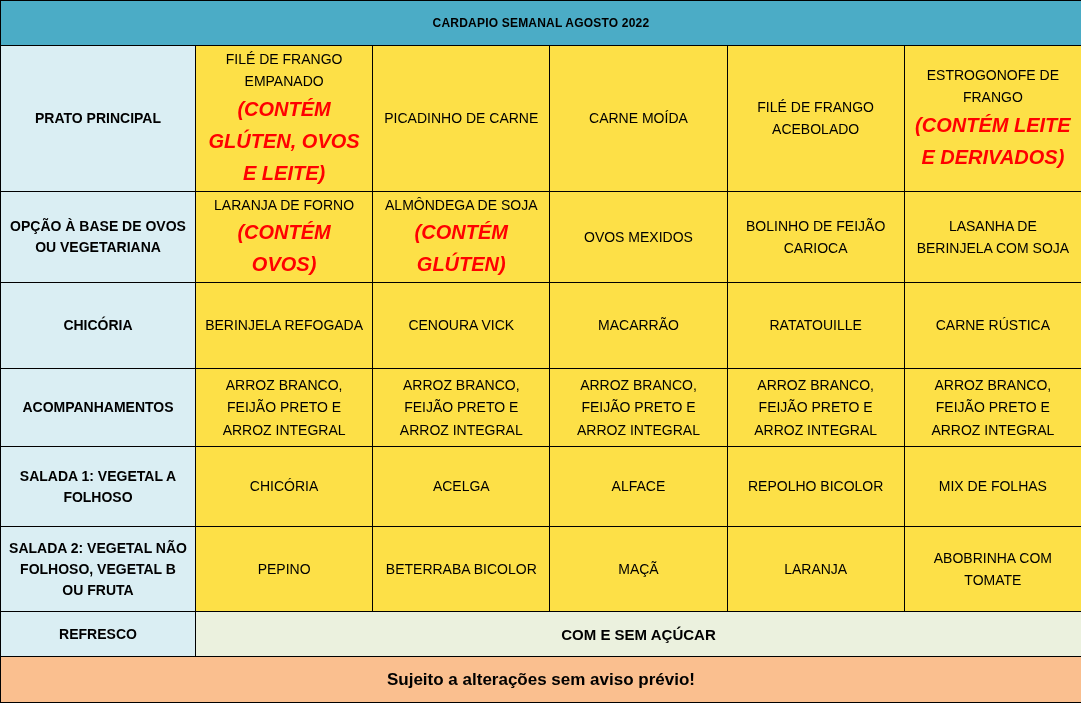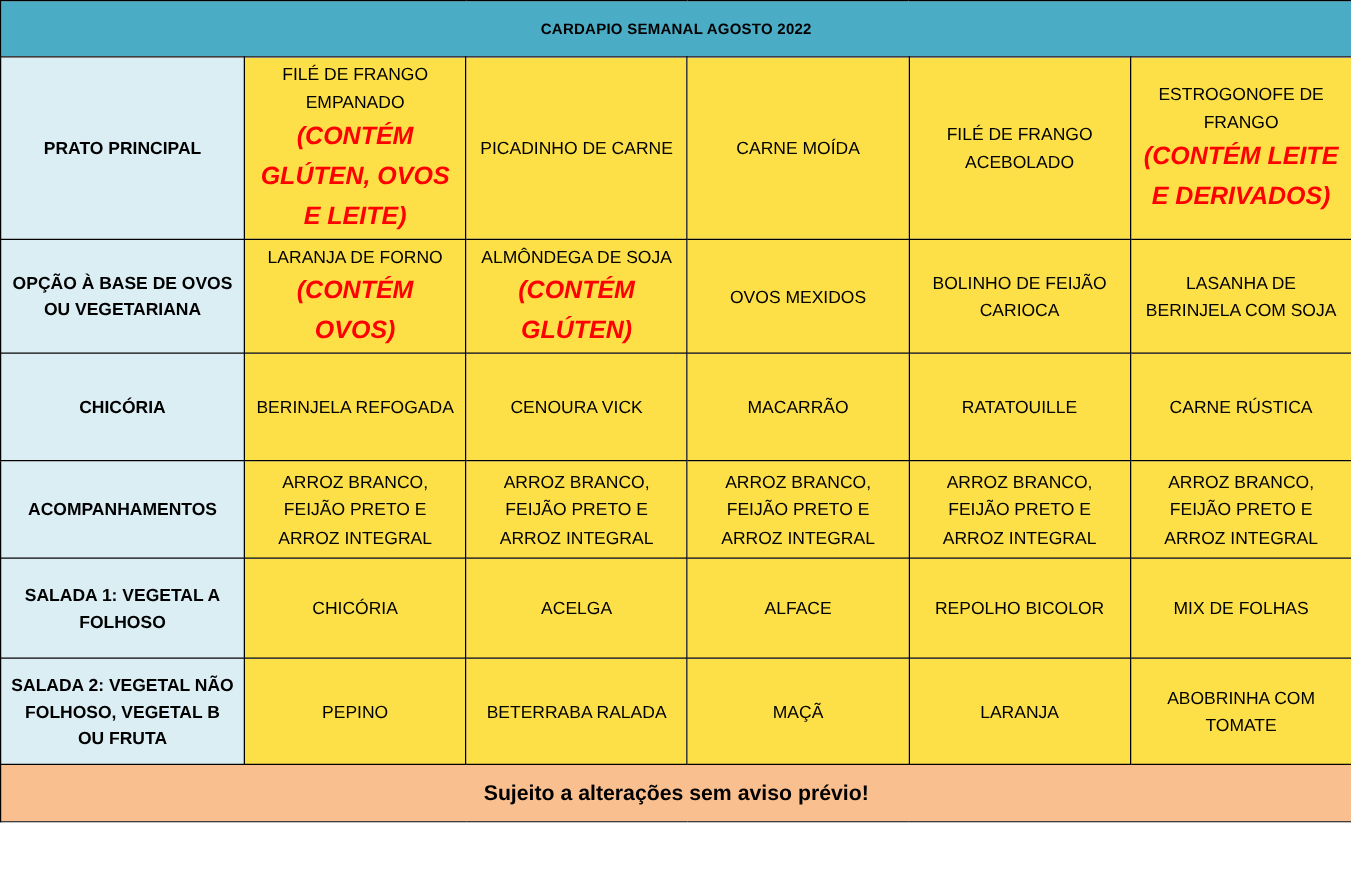--- a/index.html
+++ b/index.html
@@ -191,31 +191,35 @@
           <td class="menu-cell">
             <div class="cell-text">MIX DE FOLHAS</div>
           </td>
         </tr>
         <tr>
           <td class="row-header">SALADA 2: VEGETAL NÃO FOLHOSO, VEGETAL B OU FRUTA</td>
           <td class="menu-cell">
             <div class="cell-text">PEPINO</div>
           </td>
           <td class="menu-cell">
-            <div class="cell-text">BETERRABA RALADA</div>
+            <div class="cell-text">BETERRABA BICOLOR</div>
           </td>
           <td class="menu-cell">
             <div class="cell-text">MAÇÃ</div>
           </td>
           <td class="menu-cell">
             <div class="cell-text">LARANJA</div>
           </td>
           <td class="menu-cell">
             <div class="cell-text">ABOBRINHA COM TOMATE</div>
           </td>
+        </tr>
+        <tr>
+          <td class="row-header">REFRESCO</td>
+          <td colspan="5" class="drink-cell">COM E SEM AÇÚCAR</td>
         </tr>
       </tbody>
     <tfoot>
       <tr>
         <td class="footer-cell" colspan="6">Sujeito a alterações sem aviso prévio!</td>
       </tr>
     </tfoot>
   </table>
 </div>
 

